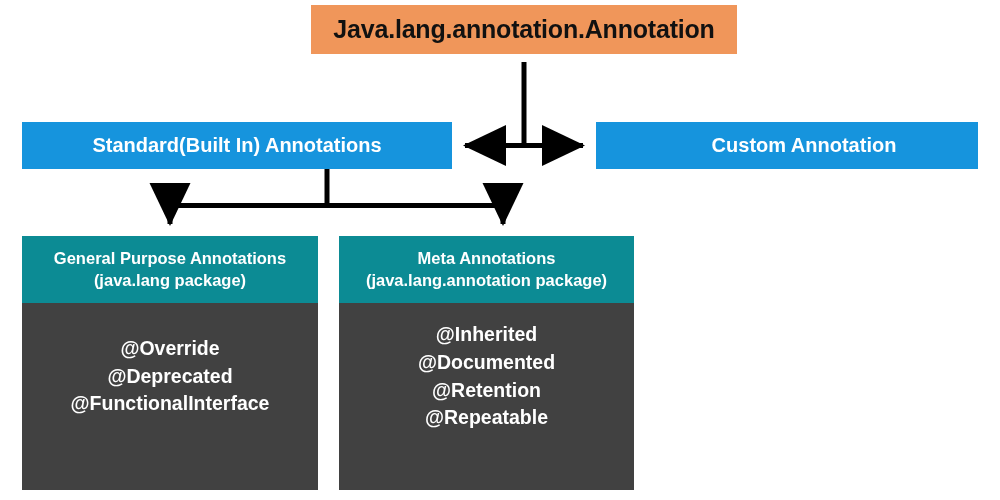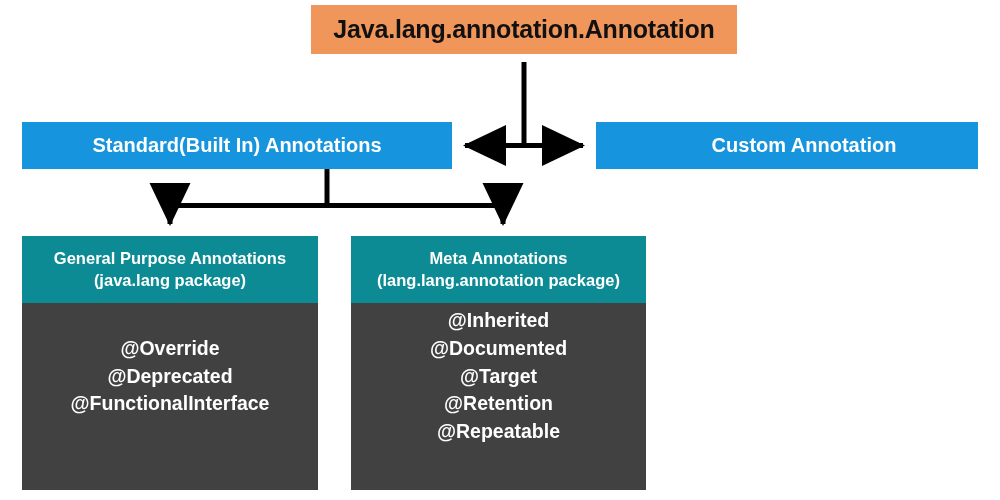--- a/index.html
+++ b/index.html
@@ -67,21 +67,21 @@
     top: 236px;
     display: flex;
     flex-direction: column;
   }
   #general-card {
     left: 22px;
     width: 296px;
     height: 254px;
   }
   #meta-card {
-    left: 351px;
+    left: 339px;
     width: 295px;
     height: 254px;
   }
   .card-header {
     background: #0c8b94;
     color: #ffffff;
     font-size: 16.5px;
     font-weight: bold;
     line-height: 1.32;
     height: 67px;
@@ -164,24 +164,23 @@
     <div class="card-body">
       <span class="item">@Override</span>
       <span class="item">@Deprecated</span>
       <span class="item">@FunctionalInterface</span>
     </div>
   </div>
 
   <div class="card" id="meta-card">
     <div class="card-header">
       <span>Meta Annotations</span>
-      <span>(lang.lang.annotation package)</span>
+      <span>(java.lang.annotation package)</span>
     </div>
     <div class="card-body">
       <span class="item">@Inherited</span>
       <span class="item">@Documented</span>
-      <span class="item">@Target</span>
       <span class="item">@Retention</span>
       <span class="item">@Repeatable</span>
     </div>
   </div>
 
 </div>
 
 </body></html>

